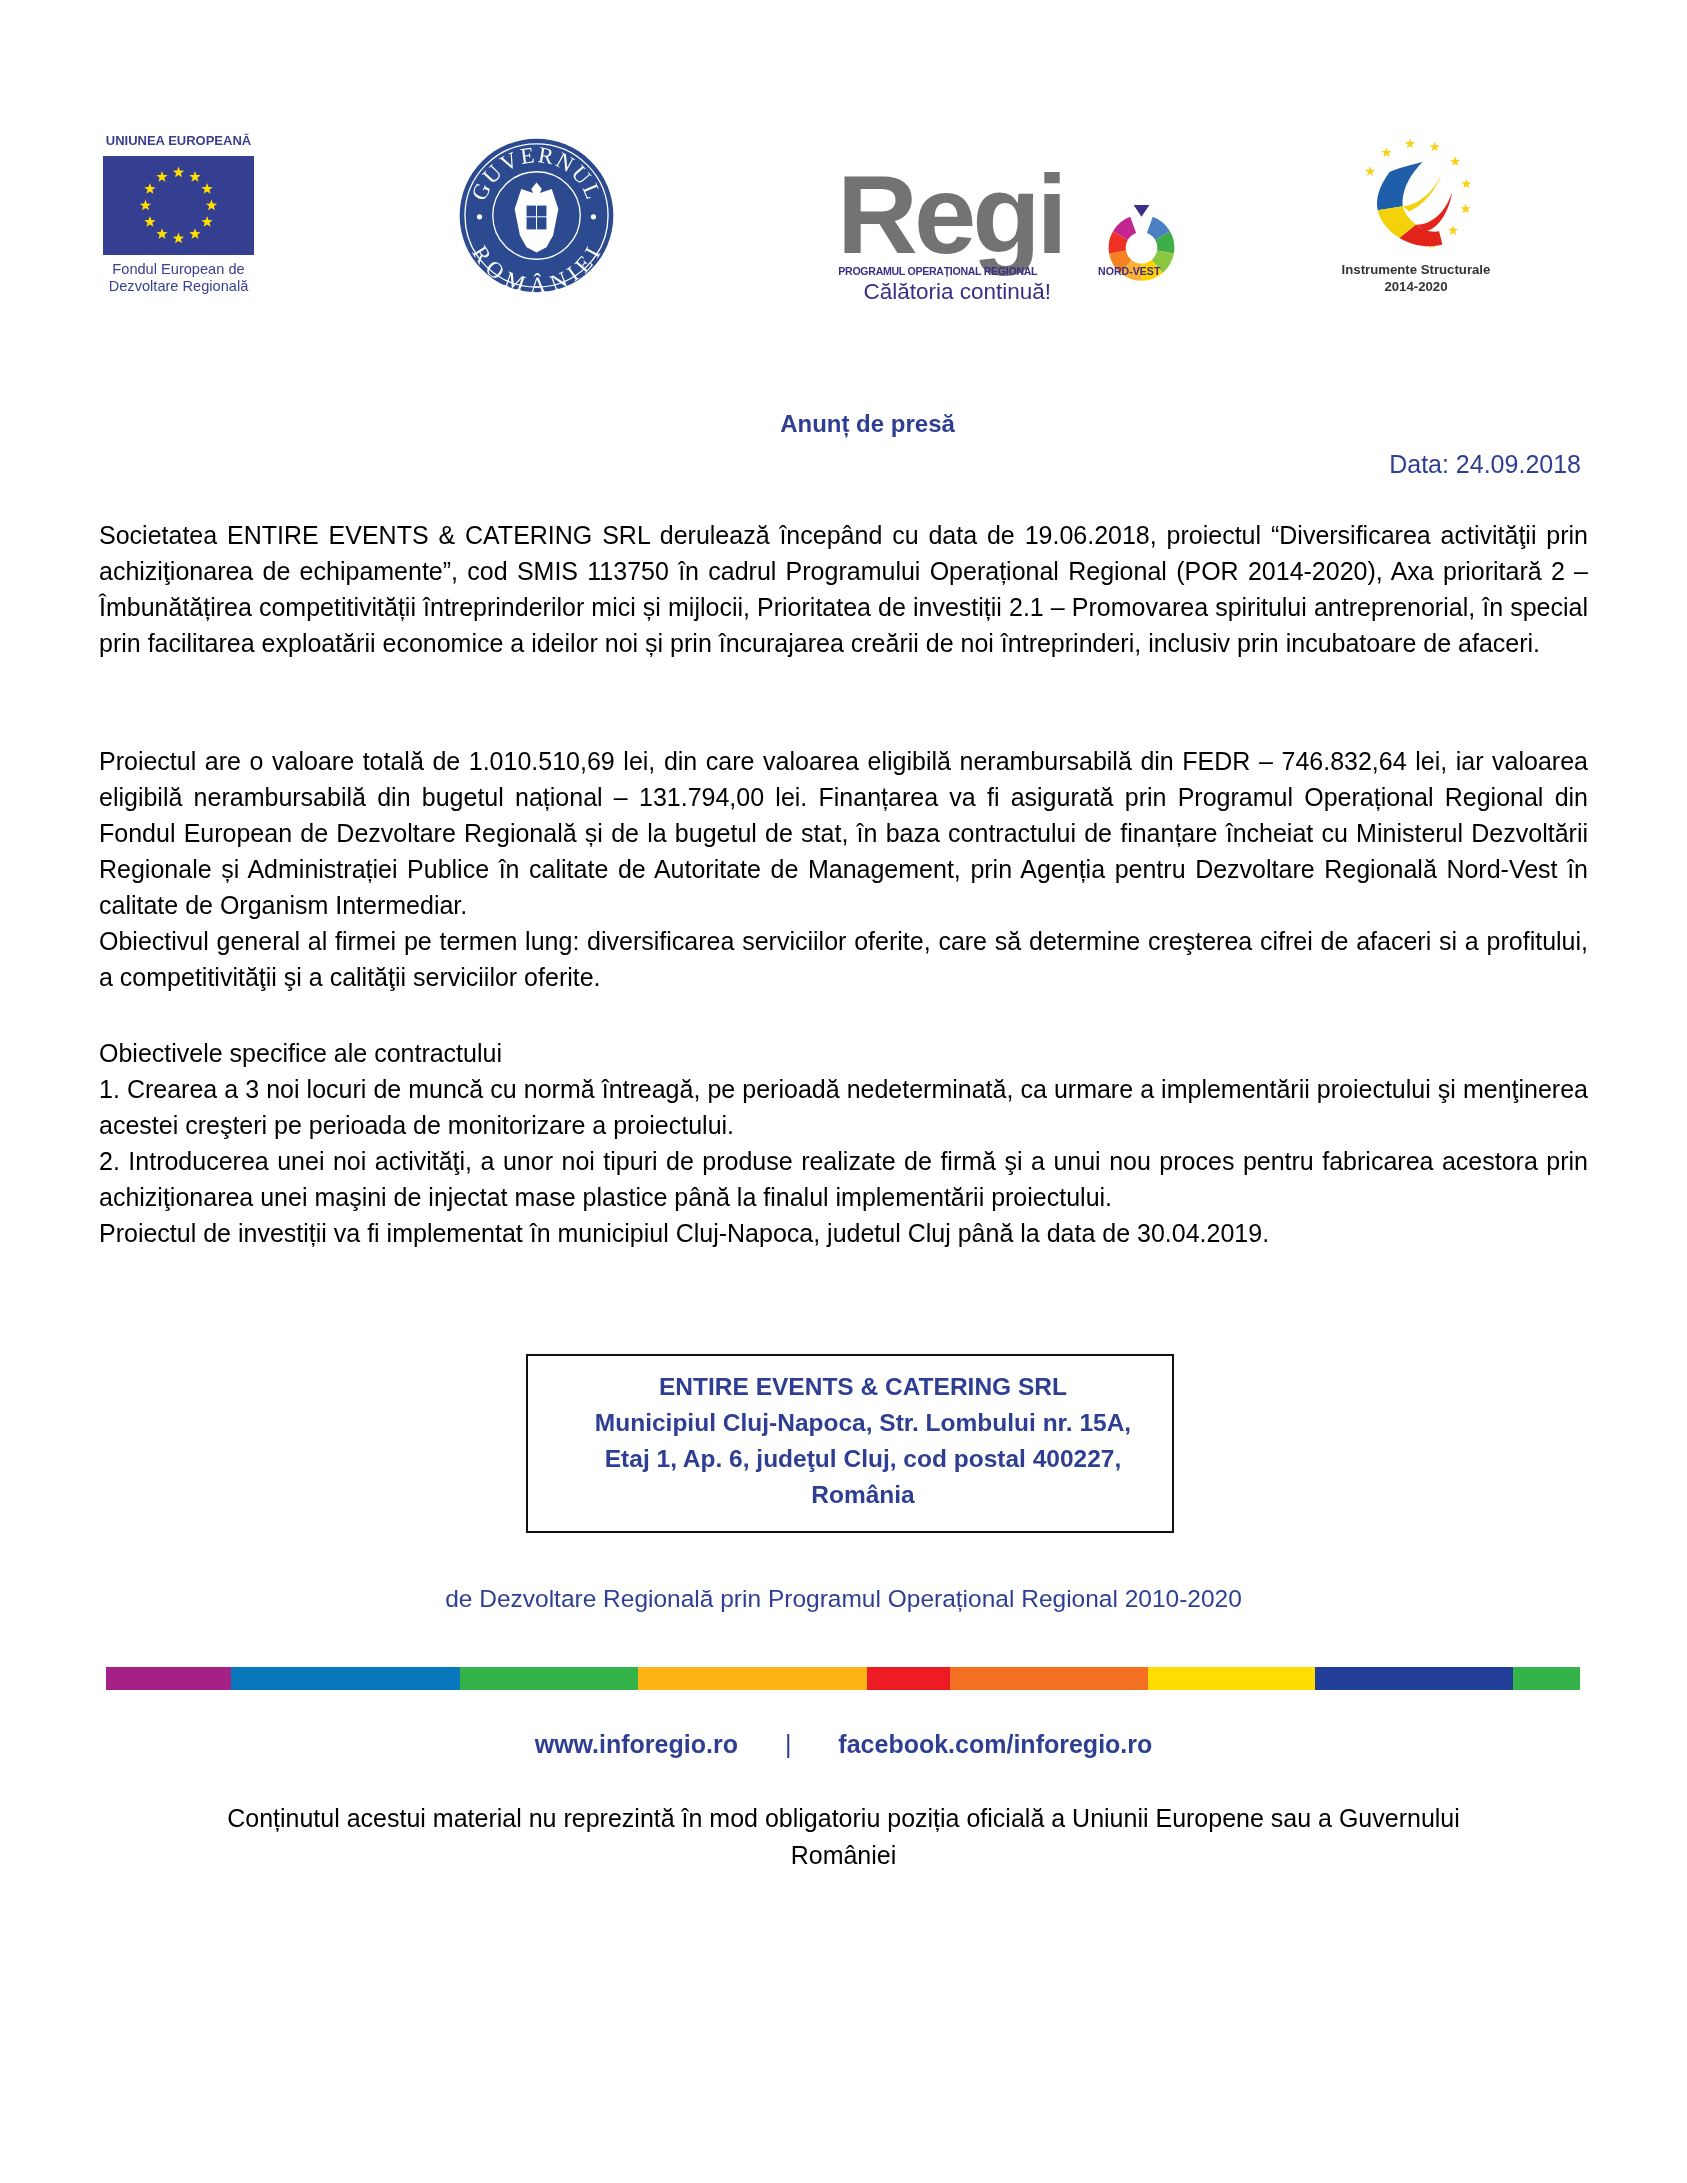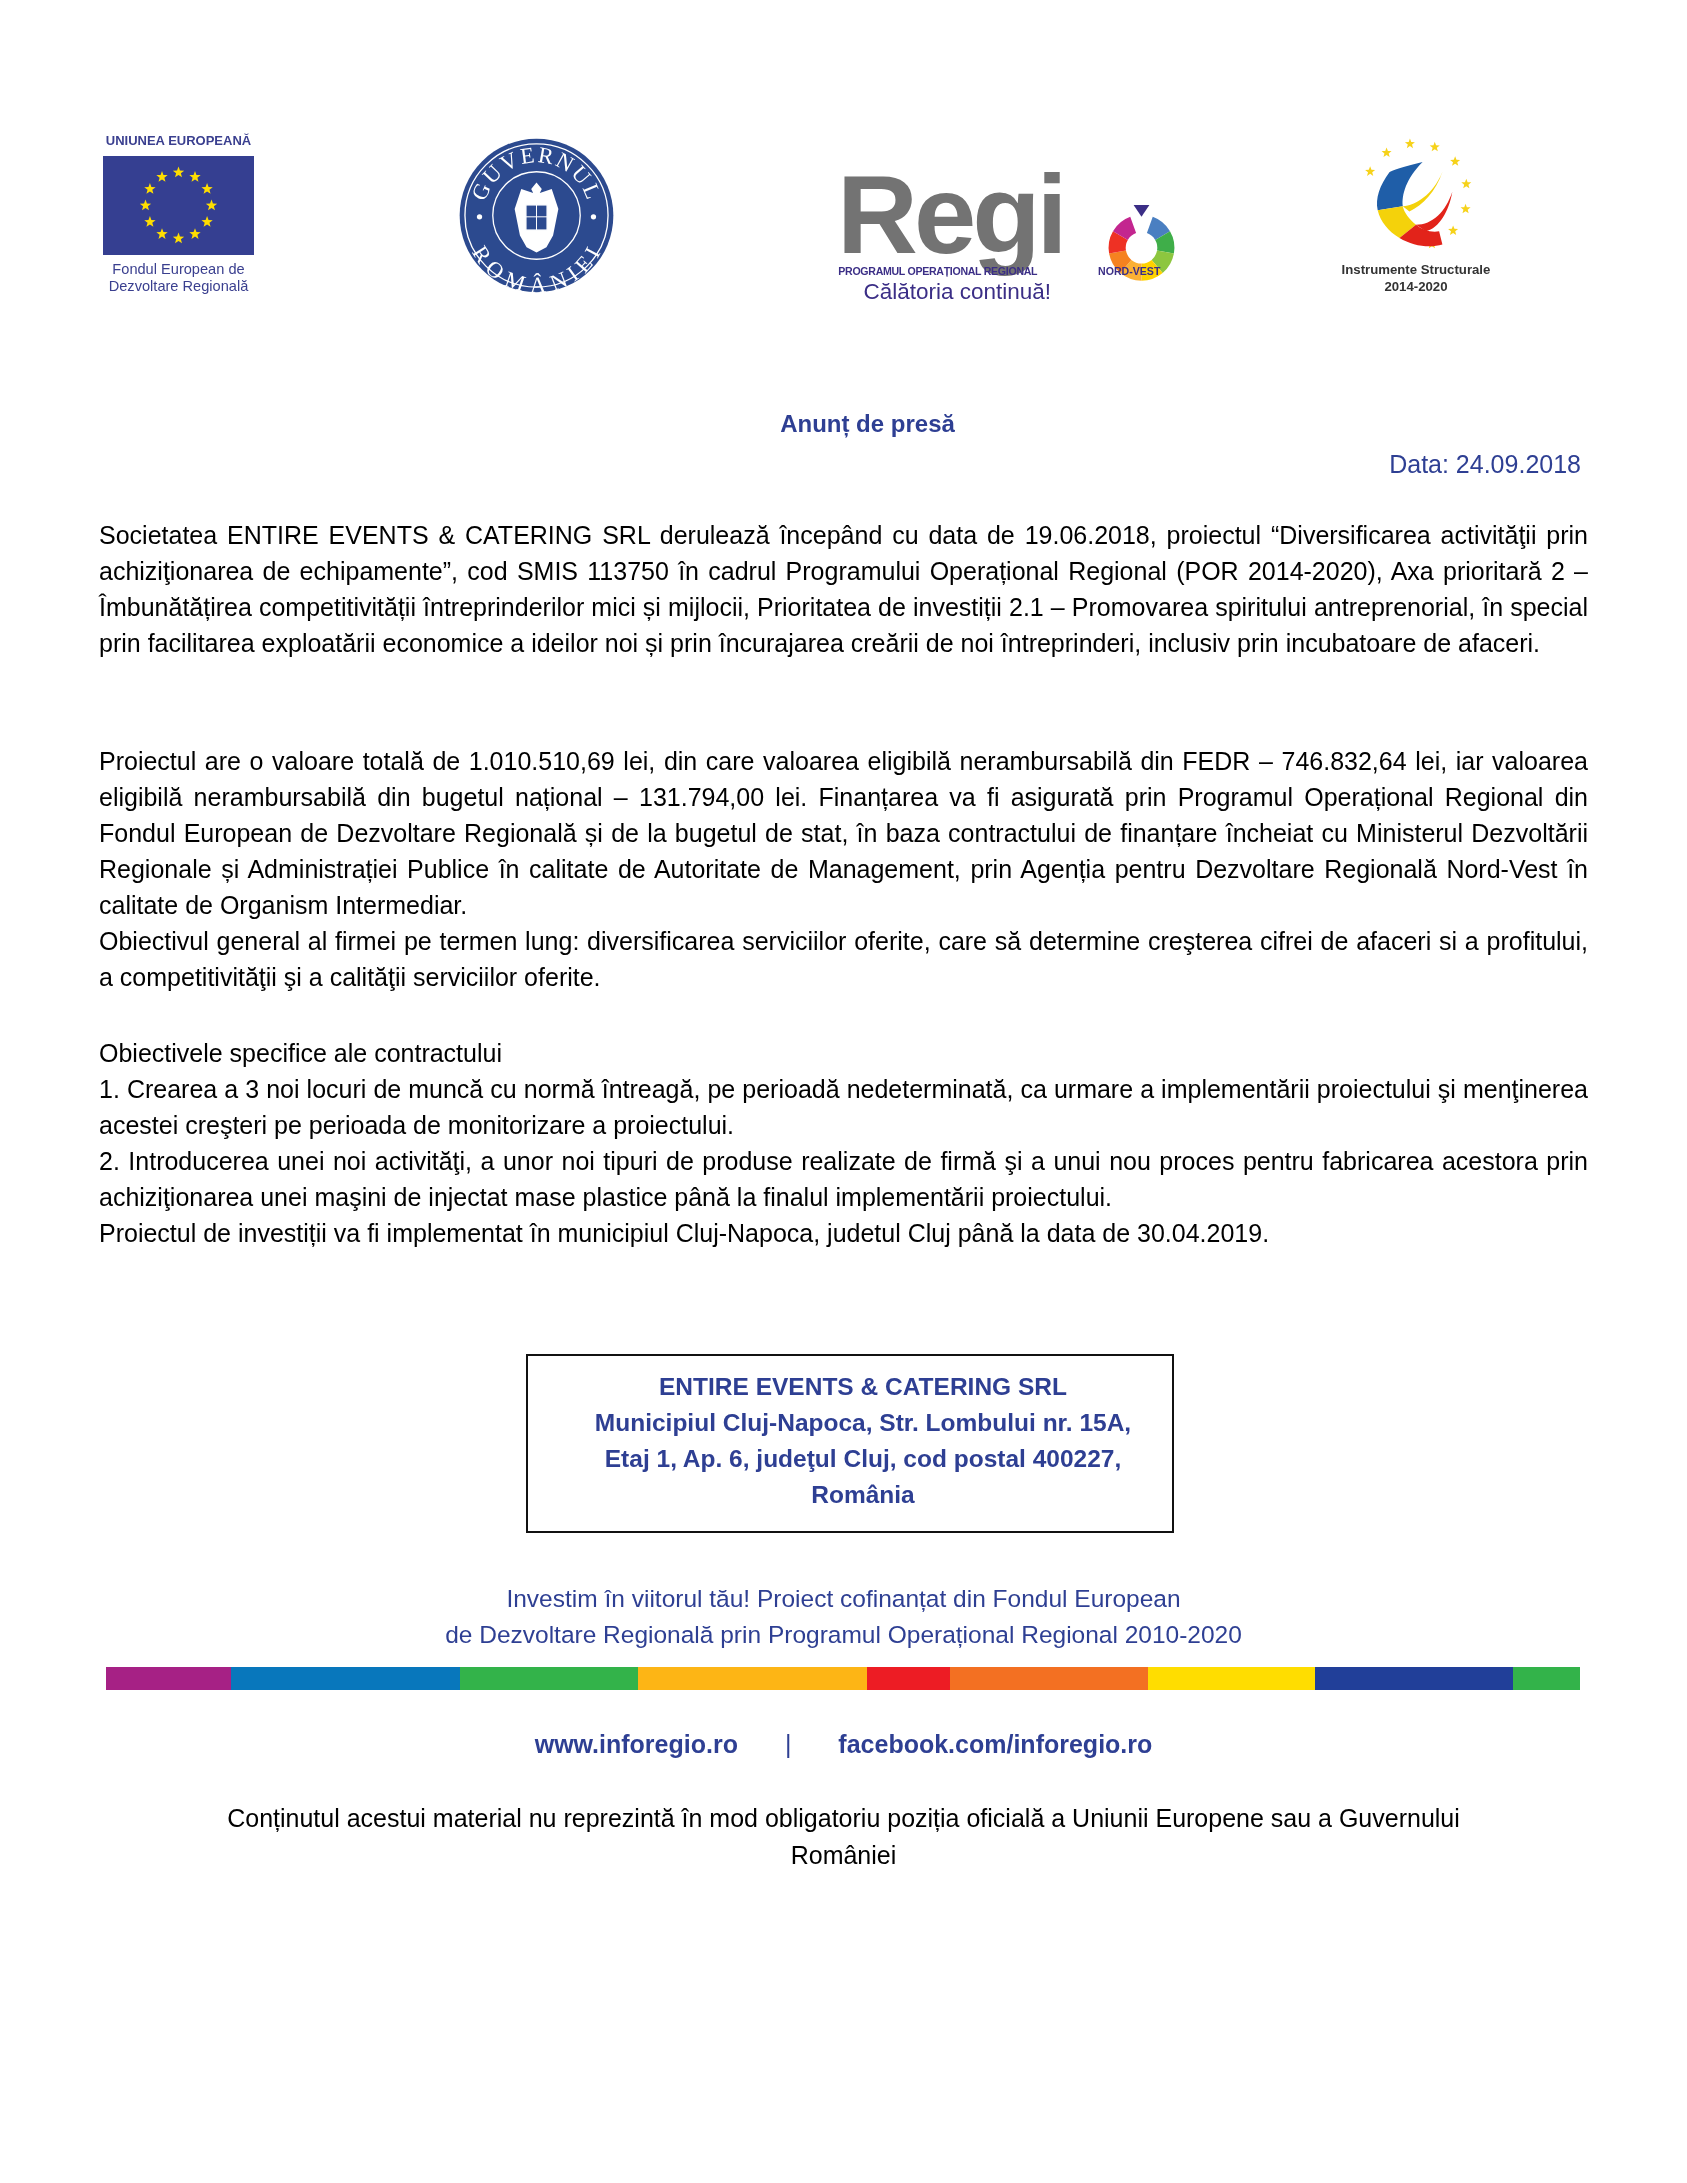--- a/index.html
+++ b/index.html
@@ -169,21 +169,20 @@
 </div>
 
 <div class="abs addr-box blue">
   <div>ENTIRE EVENTS &amp; CATERING SRL</div>
   <div>Municipiul Cluj-Napoca, Str. Lombului nr. 15A,</div>
   <div>Etaj 1, Ap. 6, judeţul Cluj, cod postal 400227,</div>
   <div>România</div>
 </div>
 
 <div class="abs slogan blue">
-  <div>Investim în viitorul tău! Proiect cofinanțat din Fondul European</div>
   <div>de Dezvoltare Regională prin Programul Operațional Regional 2010-2020</div>
 </div>
 
 <div class="abs stripe" id="stripe">
     <div style="background: rgb(166, 33, 133); flex: 6 1 0%;"></div>
     <div style="background: rgb(8, 119, 188); flex: 11 1 0%;"></div>
     <div style="background: rgb(51, 179, 74); flex: 8.5 1 0%;"></div>
     <div style="background: rgb(253, 181, 21); flex: 11 1 0%;"></div>
     <div style="background: rgb(237, 28, 36); flex: 4 1 0%;"></div>
     <div style="background: rgb(243, 112, 34); flex: 9.5 1 0%;"></div>

